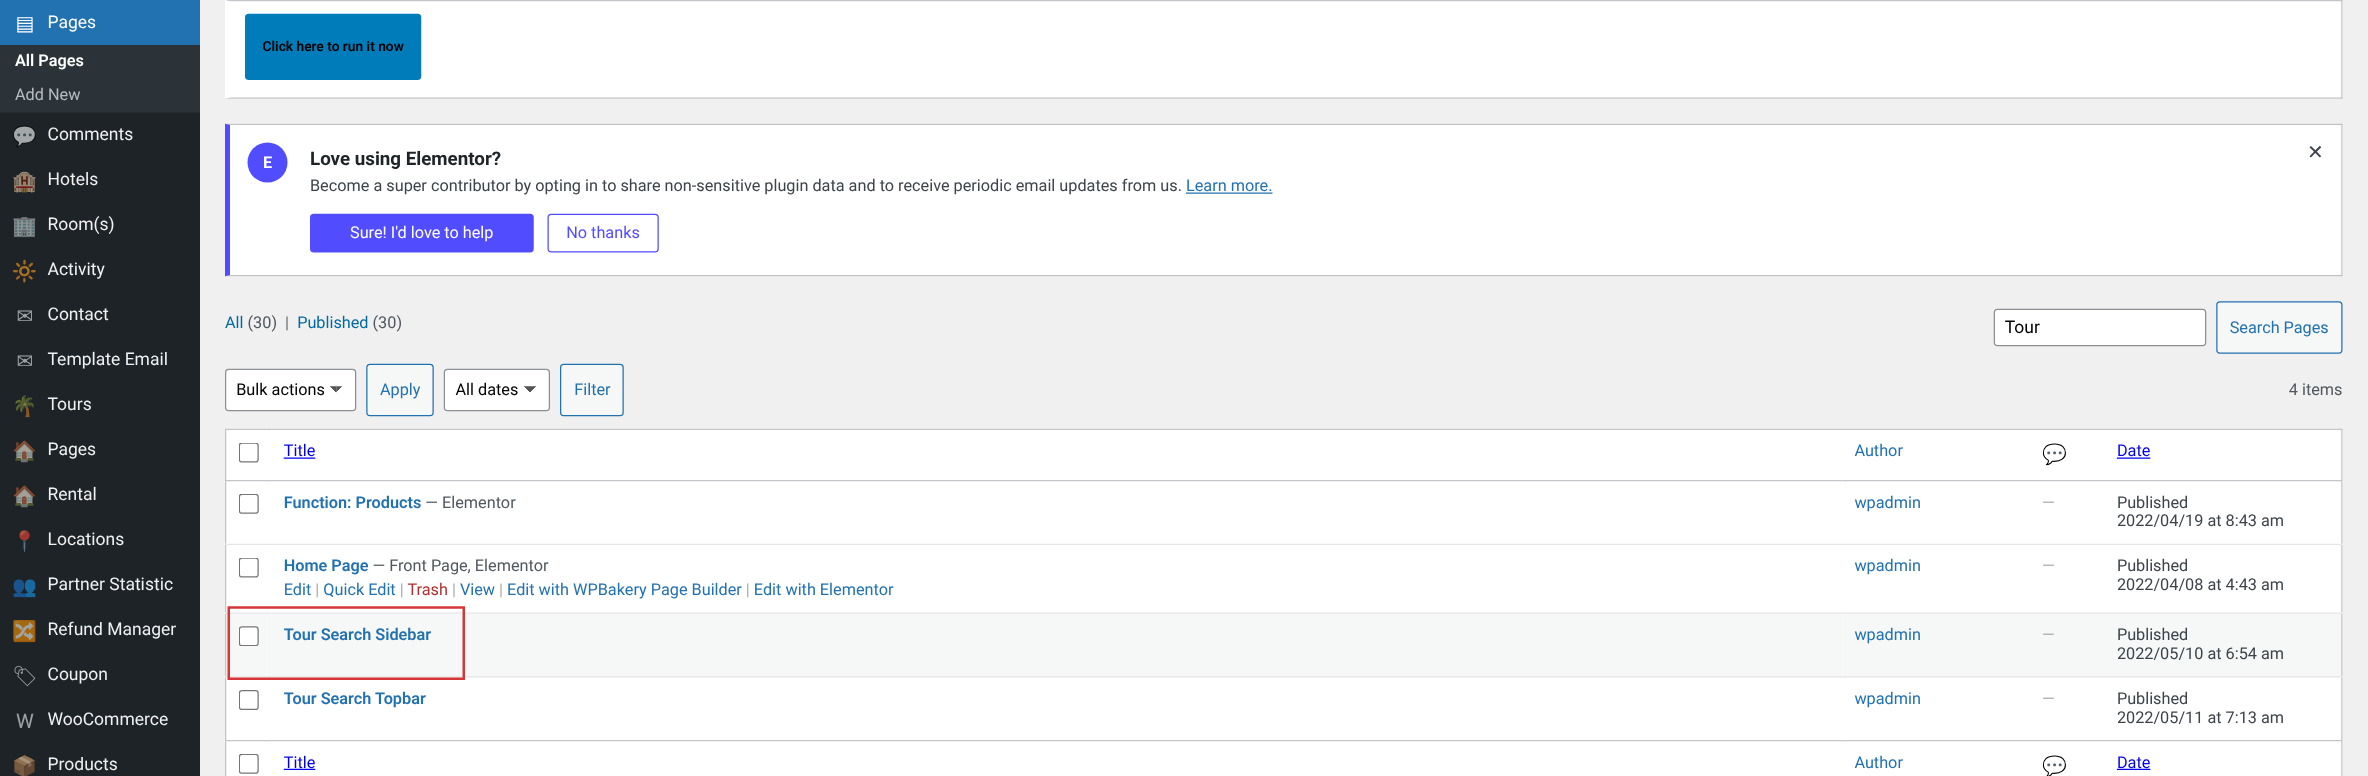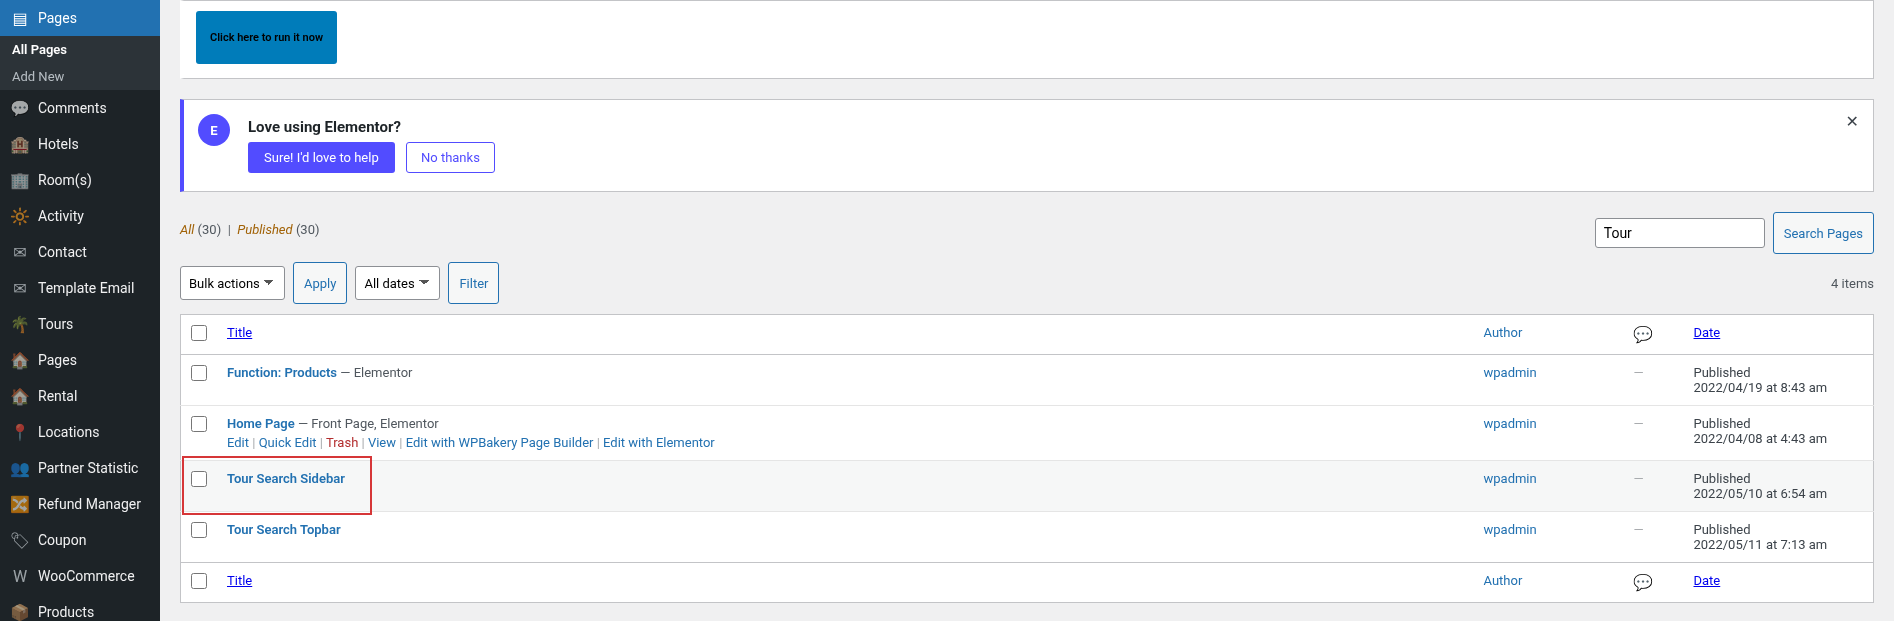--- a/index.html
+++ b/index.html
@@ -19,25 +19,25 @@
 
 .notice-run { border: 1px solid #c3c4c7; border-left: 4px solid #fff; background: #fff; padding: 10px 12px 14px; margin: 0 0 20px 0; }
 .btn-run { display: inline-block; background: #007cba; color: #000000; border: none; padding: 20px 14px; font-size: 11px; font-weight: 600; border-radius: 3px; cursor: pointer; }
 
 .notice-elementor { position: relative; border: 1px solid #c3c4c7; border-left: 4px solid #524cff; background: #fff; padding: 18px 40px 18px 64px; margin-bottom: 20px; }
 .notice-elementor .badge { position: absolute; left: 14px; top: 14px; width: 32px; height: 32px; border-radius: 50%; background: #524cff; color: #fff; display: flex; align-items: center; justify-content: center; font-weight: 700; font-size: 13px; }
 .notice-elementor h3 { font-size: 15px; font-weight: 700; margin-bottom: 6px; color: #1d2327; }
 .notice-elementor p { font-size: 13px; color: #3c434a; margin-bottom: 14px; }
 .notice-elementor a.lm { color: #2271b1; text-decoration: underline; }
 .notice-elementor .close { position: absolute; right: 14px; top: 12px; font-size: 16px; cursor: pointer; color: #3c434a; }
-.btn-purple { background: #524cff; color: #fff; border: none; padding: 8px 16px; font-size: 13px; border-radius: 3px; cursor: pointer; margin-right: 8px; }
+.btn-purple { background: #524cff; color: #fff; border: none; padding: 8px 32px; font-size: 13px; border-radius: 3px; cursor: pointer; margin-right: 8px; }
 .btn-outline { background: #fff; color: #524cff; border: 1px solid #524cff; padding: 7px 14px; font-size: 13px; border-radius: 3px; cursor: pointer; }
 
 .subsubsub { font-size: 13px; color: #646970; margin-bottom: 8px; }
-.subsubsub a { color: #a16207; text-decoration: none; font-style: italic; }
+.subsubsub a { color: #0369a1; text-decoration: none; }
 .subsubsub .count { color: #50575e; }
 
 .tablenav { display: flex; align-items: center; justify-content: space-between; margin-bottom: 10px; }
 .tablenav-left { display: flex; gap: 8px; align-items: center; }
 .tablenav-right-row { display: flex; align-items: center; gap: 8px; justify-content: flex-end; margin-bottom: 8px; }
 select { border: 1px solid #8c8f94; background: #fff; padding: 0 24px 0 8px; height: 34px; font-size: 13px; border-radius: 3px; appearance: none; background-image: linear-gradient(45deg, transparent 50%, #555 50%), linear-gradient(135deg, #555 50%, transparent 50%); background-position: calc(100% - 15px) 13px, calc(100% - 10px) 13px; background-size: 5px 5px; background-repeat: no-repeat; }
 .button-sec { border: 1px solid #2271b1; background: #f6f7f7; color: #2271b1; padding: 0 10px; height: 42px; font-size: 13px; border-radius: 3px; cursor: pointer; }
 input[type=search] { border: 1px solid #8c8f94; padding: 0 8px; height: 30px; font-size: 14px; border-radius: 3px; width: 170px; }
 .items-count { color: #50575e; font-size: 13px; }
 
@@ -144,20 +144,23 @@
 <div class="main">
 
   <div class="notice-run">
     <button class="btn-run">Click here to run it now</button>
   </div>
 
   <div class="notice-elementor">
     <div class="badge">E</div>
     <span class="close">✕</span>
     <h3>Love using Elementor?</h3>
+    <p>
+      <span>Become a super contributor by opting in to share non-sensitive plugin data and to receive periodic email updates from us. </span><a href="#" class="lm">Learn more.</a>
+    </p>
     <button class="btn-purple">Sure! I'd love to help</button>
     <button class="btn-outline">No thanks</button>
   </div>
 
   <div class="tablenav-right-row">
     <div class="subsubsub" style="margin-right:auto">
       <a href="#">All</a>
       <span class="count">(30)</span>
       &nbsp;|&nbsp;
       <a href="#">Published</a>

